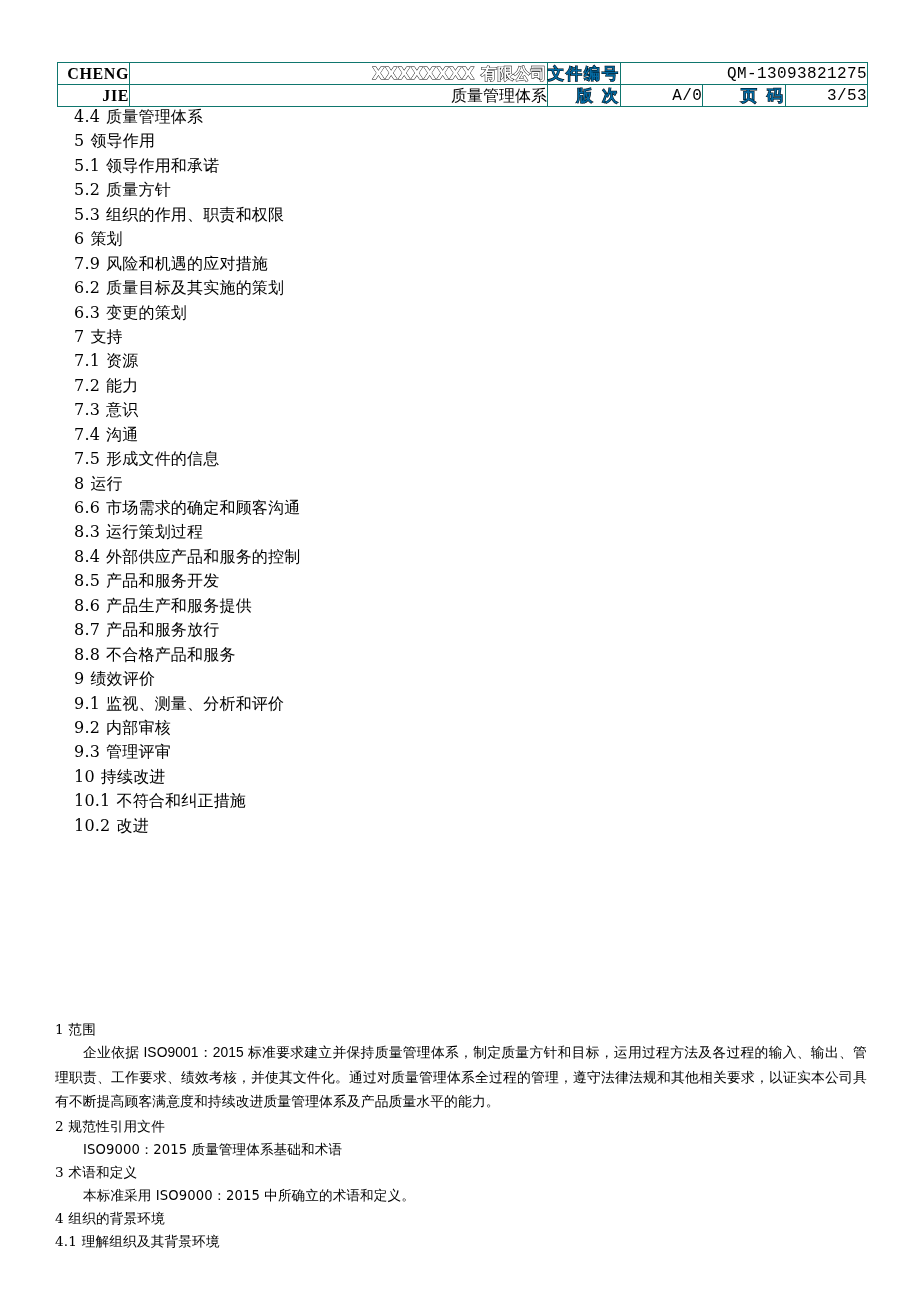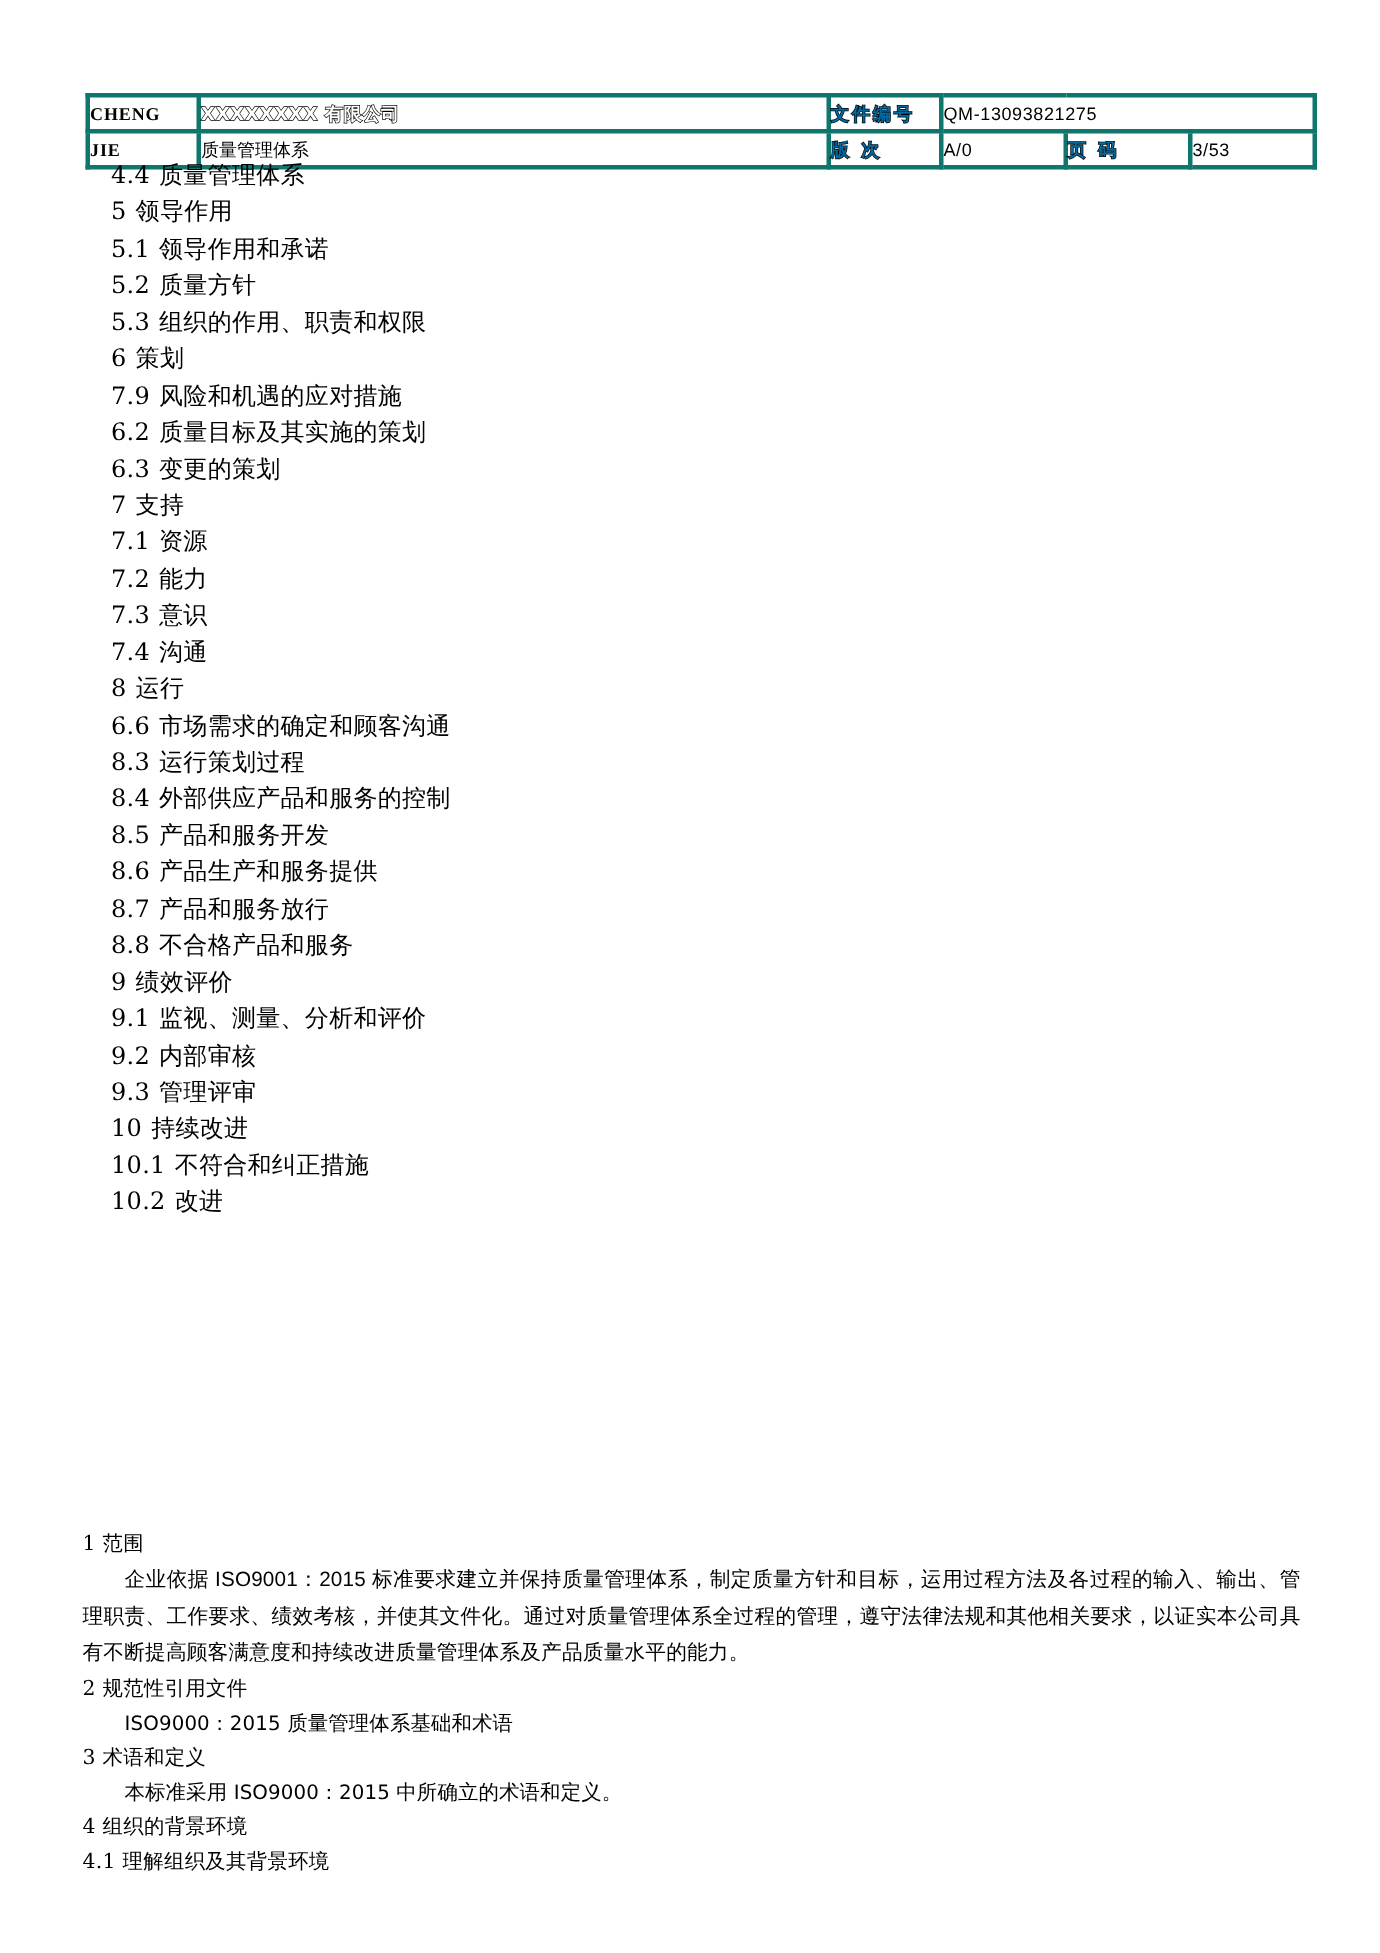--- a/index.html
+++ b/index.html
@@ -24,26 +24,26 @@
   
   .header-table {
     position: absolute;
     left: 57px;
     top: 62px;
     width: 806px;
     border-collapse: collapse;
     table-layout: fixed;
   }
   .header-table td {
-    border: 3px solid #0f766e;
+    border: 1px solid #0f766e;
     padding: 0;
     height: 21px;
-    text-align: left;
+    text-align: right;
     vertical-align: middle;
-    font-size: 12px;
+    font-size: 16px;
     line-height: 20px;
     white-space: nowrap;
   }
   .cell-company-name {
     font-family: "DejaVu Sans", sans-serif;
     font-weight: bold;
     font-size: 13.5px;
     letter-spacing: 0.5px;
     
     color: #ffffff;
@@ -63,21 +63,21 @@
   .label-outline {
     font-family: "DejaVu Sans", sans-serif;
     font-weight: bold;
     font-size: 13.5px;
     letter-spacing: 2px;
     color: #0369a1;
     -webkit-text-stroke: 0.9px #000000;
     paint-order: stroke fill;
   }
   .cell-mono {
-    font-family: Liberation Sans, sans-serif;
+    font-family: Liberation Mono, monospace;
     font-size: 13.5px;
     letter-spacing: 0.4px;
   }
 
   
   .toc {
     position: absolute;
     left: 74px;
     top: 105px;
     width: 600px;
@@ -164,20 +164,21 @@
       <div class="toc-item"><span class="toc-num">5.3</span><span>组织的作用、职责和权限</span></div>
       <div class="toc-item"><span class="toc-num">6</span><span>策划</span></div>
       <div class="toc-item"><span class="toc-num">7.9</span><span>风险和机遇的应对措施</span></div>
       <div class="toc-item"><span class="toc-num">6.2</span><span>质量目标及其实施的策划</span></div>
       <div class="toc-item"><span class="toc-num">6.3</span><span>变更的策划</span></div>
       <div class="toc-item"><span class="toc-num">7</span><span>支持</span></div>
       <div class="toc-item"><span class="toc-num">7.1</span><span>资源</span></div>
       <div class="toc-item"><span class="toc-num">7.2</span><span>能力</span></div>
       <div class="toc-item"><span class="toc-num">7.3</span><span>意识</span></div>
       <div class="toc-item"><span class="toc-num">7.4</span><span>沟通</span></div>
+      <div class="toc-item"><span class="toc-num">7.5</span><span>形成文件的信息</span></div>
       <div class="toc-item"><span class="toc-num">8</span><span>运行</span></div>
       <div class="toc-item"><span class="toc-num">6.6</span><span>市场需求的确定和顾客沟通</span></div>
       <div class="toc-item"><span class="toc-num">8.3</span><span>运行策划过程</span></div>
       <div class="toc-item"><span class="toc-num">8.4</span><span>外部供应产品和服务的控制</span></div>
       <div class="toc-item"><span class="toc-num">8.5</span><span>产品和服务开发</span></div>
       <div class="toc-item"><span class="toc-num">8.6</span><span>产品生产和服务提供</span></div>
       <div class="toc-item"><span class="toc-num">8.7</span><span>产品和服务放行</span></div>
       <div class="toc-item"><span class="toc-num">8.8</span><span>不合格产品和服务</span></div>
       <div class="toc-item"><span class="toc-num">9</span><span>绩效评价</span></div>
       <div class="toc-item"><span class="toc-num">9.1</span><span>监视、测量、分析和评价</span></div>

